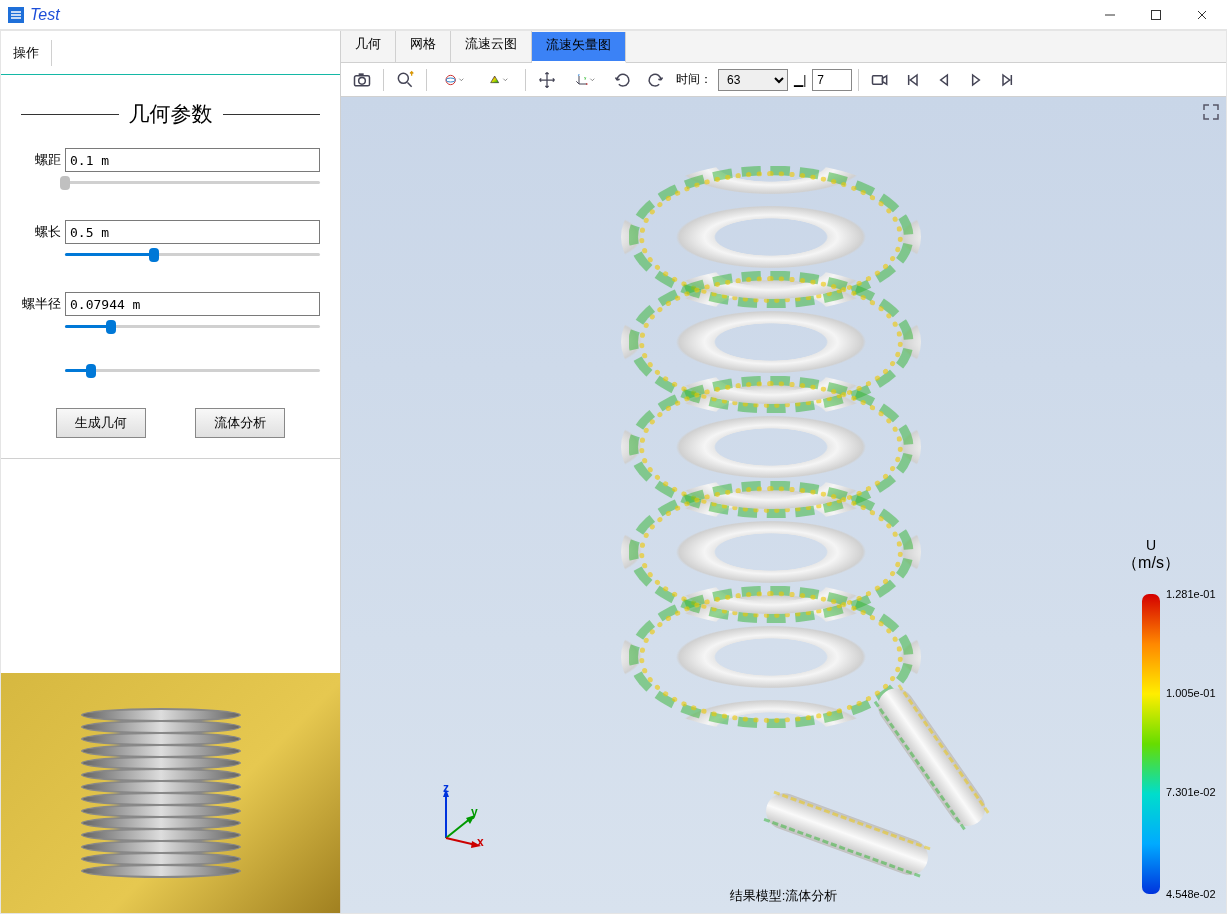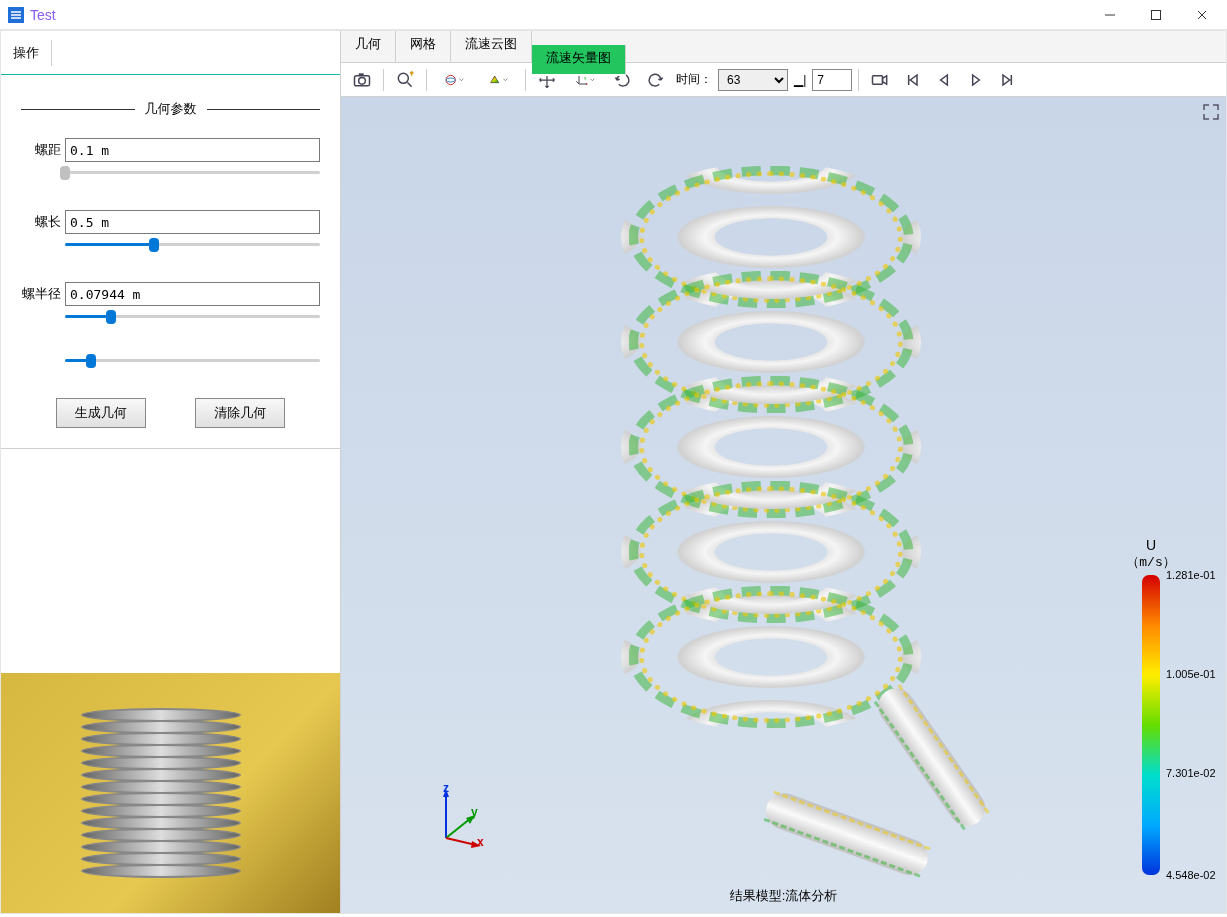--- a/index.html
+++ b/index.html
@@ -1,32 +1,32 @@
 <!DOCTYPE html>
 <html><head>
 <meta charset="utf-8">
 <style>
 * { box-sizing: border-box; margin: 0; padding: 0; font-family: "Microsoft YaHei", sans-serif; }
 body { width: 1227px; height: 917px; background: #fff; overflow: hidden; }
 
 .titlebar { height: 30px; display: flex; align-items: center; border-bottom: 1px solid #e5e5e5; padding: 0 2px; }
 .titlebar .icon { width: 16px; height: 16px; background: #1e6fd9; margin: 0 6px; display: inline-flex; align-items: center; justify-content: center; }
-.titlebar .title { font-size: 14px; color: #8b5cf6; flex: 1; }
+.titlebar .title { font-size: 16px; color: #1d4ed8; flex: 1; font-style: italic; }
 .titlebar .winbtn { width: 46px; height: 30px; display: flex; align-items: center; justify-content: center; color: #333; font-size: 12px; }
 
 .content { display: flex; height: 884px; border: 1px solid #e5e5e5; }
 
 .left { width: 340px; border-right: 1px solid #d0d0d0; display: flex; flex-direction: column; background: #fff; }
 .ops-tab { height: 44px; border-bottom: 1px solid #14b8a6; display: flex; align-items: center; }
 .ops-tab span { font-size: 13px; padding: 4px 12px; border-right: 1px solid #d0d0d0; background: #fff; }
 
 .panel { padding: 10px 20px; border-bottom: 1px solid #d0d0d0; }
 .section-title { display: flex; align-items: center; margin: 15px 0 20px; }
 .section-title .line { flex: 1; height: 1px; background: #333; }
-.section-title .txt { padding: 0 10px; font-size: 13px; }
+.section-title .txt { padding: 0 10px; font-size: 21px; }
 
 .param { margin-bottom: 30px; }
 .param-row { display: flex; align-items: center; justify-content: center; }
 .param-row label { font-size: 13px; width: 40px; text-align: right; margin-right: 4px; }
 .param-row input { flex: 1; height: 24px; border: 1px solid #7a7a7a; padding: 0 4px; font-size: 13px; font-family: monospace; }
 .slider { margin-top: 4px; margin-left: 44px; height: 14px; position: relative; }
 .slider .track { height: 3px; background: #d0d0d0; position: absolute; top: 5px; left: 0; right: 0; border-radius: 2px; }
 .slider .filled { height: 3px; background: #0078d7; position: absolute; top: 5px; left: 0; border-radius: 2px; }
 .slider .thumb { width: 10px; height: 14px; background: #0078d7; border-radius: 4px; position: absolute; top: 0; transform: translateX(-50%); }
 .slider.gray .thumb { background: #c0c0c0; }
@@ -35,21 +35,21 @@
 .btn { width: 90px; height: 30px; border: 1px solid #888; background: linear-gradient(#f8f8f8,#e0e0e0); font-size: 13px; cursor: pointer; }
 
 .photo { flex: 0 0 auto; height: 240px; background: #444; position: relative; overflow: hidden; margin-top: auto; }
 .photo .bg { position: absolute; inset: 0; background: linear-gradient(135deg, #d6b840 0%, #e6c850 60%, #a08020 100%); }
 .photo .coilshape { position: absolute; left: 80px; top: 35px; width: 160px; height: 190px; }
 .photo .coilring { position: absolute; left: 0; right: 0; height: 14px; border-radius: 50%; border: 2px solid #888; background: linear-gradient(90deg,#666,#ddd,#666); }
 
 .right { flex: 1; display: flex; flex-direction: column; background: #fff; }
 .tabs { height: 32px; display: flex; border-bottom: 1px solid #d0d0d0; background: #f4f4f4; }
 .tabs .tab { padding: 4px 14px; font-size: 13px; border-right: 1px solid #d0d0d0; background: #f4f4f4; cursor: pointer; }
-.tabs .tab.active { background: #22c55e; border-bottom: 2px solid #fff; position: relative; top: 14px; }
+.tabs .tab.active { background: #3b82f6; border-bottom: 2px solid #fff; position: relative; top: 1px; }
 
 .toolbar { height: 34px; border-bottom: 1px solid #d0d0d0; display: flex; align-items: center; padding: 0 6px; gap: 2px; background: #fff; }
 .tbtn { width: 30px; height: 28px; display: flex; align-items: center; justify-content: center; border: 1px solid transparent; cursor: pointer; }
 .tbtn.dd { width: 42px; }
 .tbtn svg { width: 20px; height: 20px; }
 .tsep { width: 1px; height: 22px; background: #ccc; margin: 0 4px; }
 .tlabel { font-size: 12px; margin: 0 4px; }
 .tinput { height: 22px; border: 1px solid #888; font-size: 12px; padding: 0 4px; }
 
 .viewport { flex: 1; position: relative; background: linear-gradient(#c9d6e8, #d8e2ee); overflow: hidden; }
@@ -59,21 +59,21 @@
 .loop .vec { position: absolute; inset: 0; border-radius: 50%; border: 10px dashed rgba(50,180,50,0.5); transform: scale(0.95,0.95); }
 .loop .vec2 { position: absolute; inset: 0; border-radius: 50%; border: 6px dotted rgba(240,200,0,0.6); transform: scale(0.88,0.88); }
 .straight { position: absolute; width: 36px; background: linear-gradient(90deg,#c0c0c0,#fafafa,#c0c0c0); border-radius: 18px; }
 .straight .svec { position: absolute; inset: 2px; border-left: 3px dashed rgba(50,180,50,0.5); border-right: 3px dashed rgba(240,200,0,0.5); }
 
 .triad { position: absolute; left: 80px; bottom: 60px; width: 70px; height: 70px; }
 .triad .axis { position: absolute; font-size: 12px; font-weight: bold; }
 
 .legend { position: absolute; right: 30px; top: 440px; width: 90px; text-align: center; }
 .legend .ltitle { font-size: 14px; }
-.legend .lunit { font-size: 13px; margin-bottom: 4px; font-family: Liberation Mono, monospace; }
+.legend .lunit { font-size: 16px; margin-bottom: 20px; }
 .legend .bar { width: 18px; height: 300px; margin: 0 auto; background: linear-gradient(to bottom, #d40000, #ff8800, #ffee00, #66dd00, #00ddcc, #00aaff, #0033dd); position: relative; border-radius: 7px; }
 .legend .tick { position: absolute; left: 24px; font-size: 11px; white-space: nowrap; transform: translateY(-50%); }
 
 .footer-label { position: absolute; bottom: 8px; left: 50%; transform: translateX(-50%); font-size: 13px; }
 .expand-icon { position: absolute; right: 6px; top: 6px; width: 18px; height: 18px; }
 </style>
 </head>
 <body>
 
 <div class="titlebar">
@@ -152,21 +152,21 @@
       <div class="param">
         <div class="slider">
           <div class="track"></div>
             <div class="filled" style="width:10%"></div>
             <div class="thumb" style="left:10%"></div>
         </div>
       </div>
 
       <div class="btnrow">
         <button class="btn">生成几何</button>
-        <button class="btn">清除几何</button>
+        <button class="btn">流体分析</button>
       </div>
     </div>
 
     <div class="photo">
       <div class="bg"></div>
       <div class="coilshape">
         <div class="coilring" style="top:0"></div>
           <div class="coilring" style="top:12px"></div>
         <div class="coilring" style="top:24px"></div>
           <div class="coilring" style="top:36px"></div>

